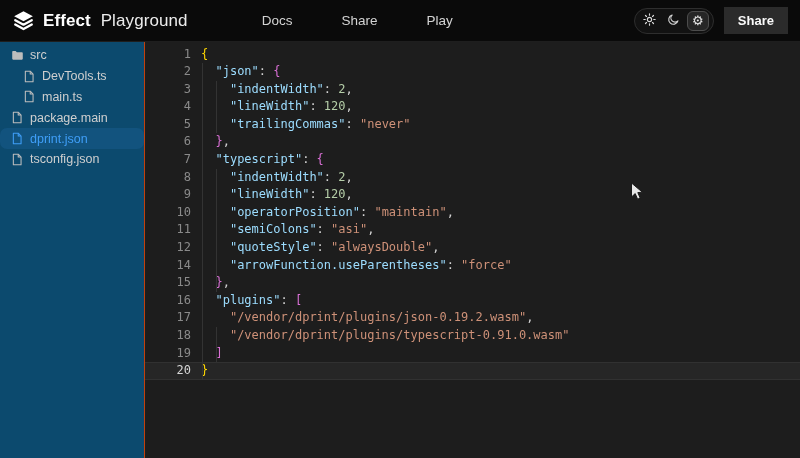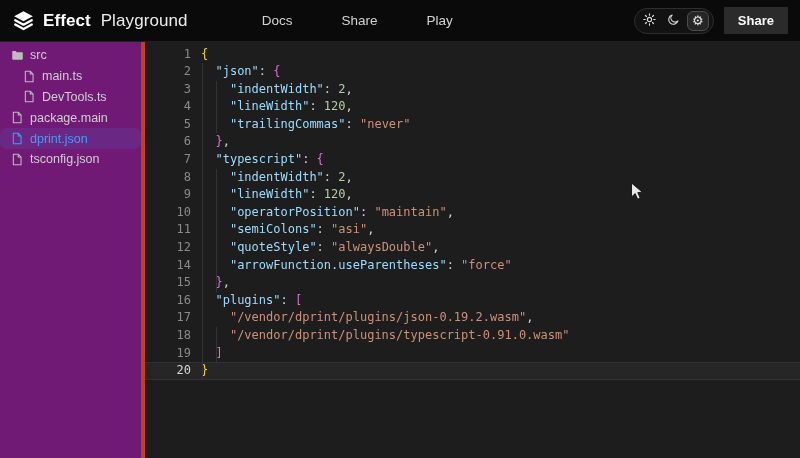--- a/index.html
+++ b/index.html
@@ -43,22 +43,22 @@
   .theme-btn.selected { background: #262626; border-color: #4d4d4d; }
   .share-btn {
     background: #2b2b2b; color: #fafafa; border: none; border-radius: 0;
     height: 27px; padding: 0 14px; font-size: 13px; font-weight: 600;
     font-family: "Liberation Sans", sans-serif; cursor: pointer;
   }
 
   
   .main { display: flex; height: 416px; }
   .sidebar {
-    width: 145px; flex: none; background: #701a75;
-    border-right: 4px solid #c2410c; padding-top: 3px;
+    width: 145px; flex: none; background: #0c4a6e;
+    border-right: 1px solid #c2410c; padding-top: 3px;
     font-size: 12.5px; color: #cfcfcf;
   }
   .tree-item {
     height: 20.8px; display: flex; align-items: center; gap: 6px;
     padding-left: 11px; cursor: pointer; white-space: nowrap;
   }
   .tree-item.depth1 { padding-left: 23px; }
   .tree-item .ticon { display: flex; width: 13px; flex: none; color: #bdbdbd; }
   .tree-item.selected { background: rgba(64, 148, 245, 0.12); color: var(--accent); border-radius: 7px; }
   .tree-item.selected .ticon { color: var(--accent); }
@@ -141,30 +141,30 @@
         </span>
         <span>src</span>
       </div>
       <div class="tree-item depth1">
         <span class="ticon">
           <svg width="12" height="13" viewBox="0 0 14 16" fill="none" stroke="currentColor" stroke-width="1.3" stroke-linejoin="round">
             <path d="M2.5 1.5h6l3.5 3.5v9.5h-9.5Z"></path>
             <path d="M8.5 1.5V5H12"></path>
           </svg>
         </span>
+        <span>DevTools.ts</span>
+      </div>
+      <div class="tree-item depth1">
+        <span class="ticon">
+          <svg width="12" height="13" viewBox="0 0 14 16" fill="none" stroke="currentColor" stroke-width="1.3" stroke-linejoin="round">
+            <path d="M2.5 1.5h6l3.5 3.5v9.5h-9.5Z"></path>
+            <path d="M8.5 1.5V5H12"></path>
+          </svg>
+        </span>
         <span>main.ts</span>
-      </div>
-      <div class="tree-item depth1">
-        <span class="ticon">
-          <svg width="12" height="13" viewBox="0 0 14 16" fill="none" stroke="currentColor" stroke-width="1.3" stroke-linejoin="round">
-            <path d="M2.5 1.5h6l3.5 3.5v9.5h-9.5Z"></path>
-            <path d="M8.5 1.5V5H12"></path>
-          </svg>
-        </span>
-        <span>DevTools.ts</span>
       </div>
       <div class="tree-item depth0">
         <span class="ticon">
           <svg width="12" height="13" viewBox="0 0 14 16" fill="none" stroke="currentColor" stroke-width="1.3" stroke-linejoin="round">
             <path d="M2.5 1.5h6l3.5 3.5v9.5h-9.5Z"></path>
             <path d="M8.5 1.5V5H12"></path>
           </svg>
         </span>
         <span>package.main</span>
       </div>

